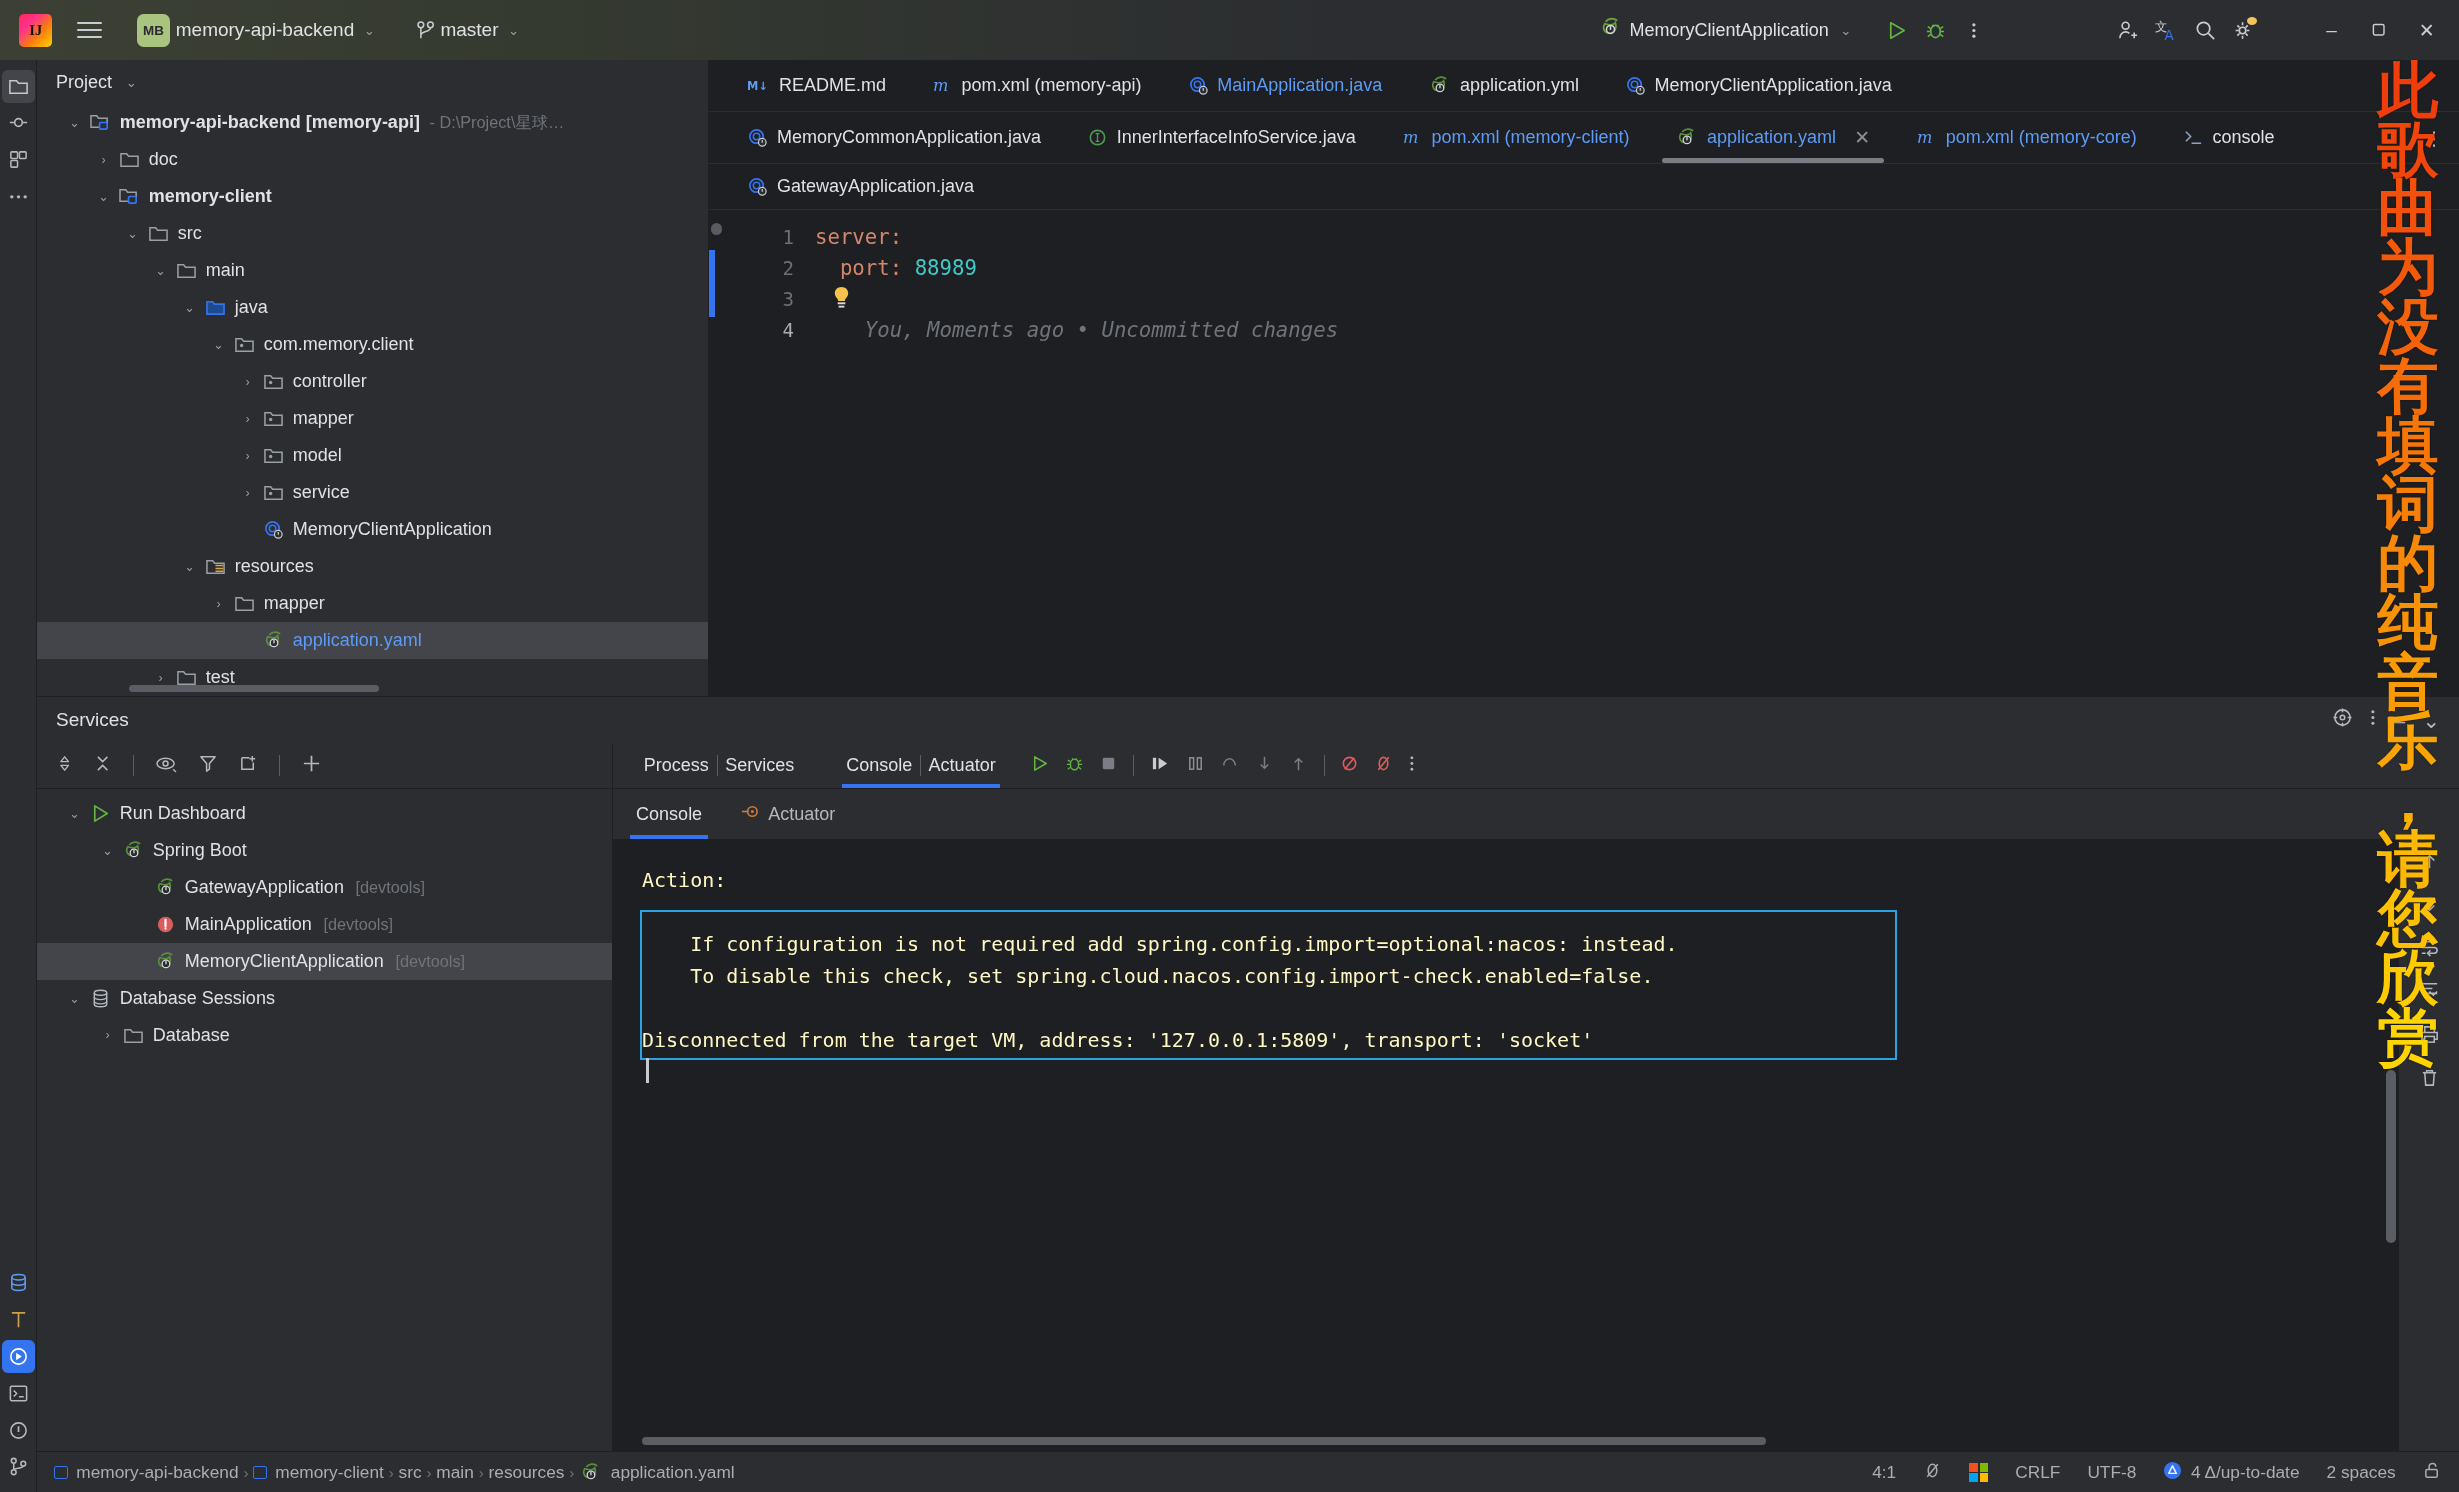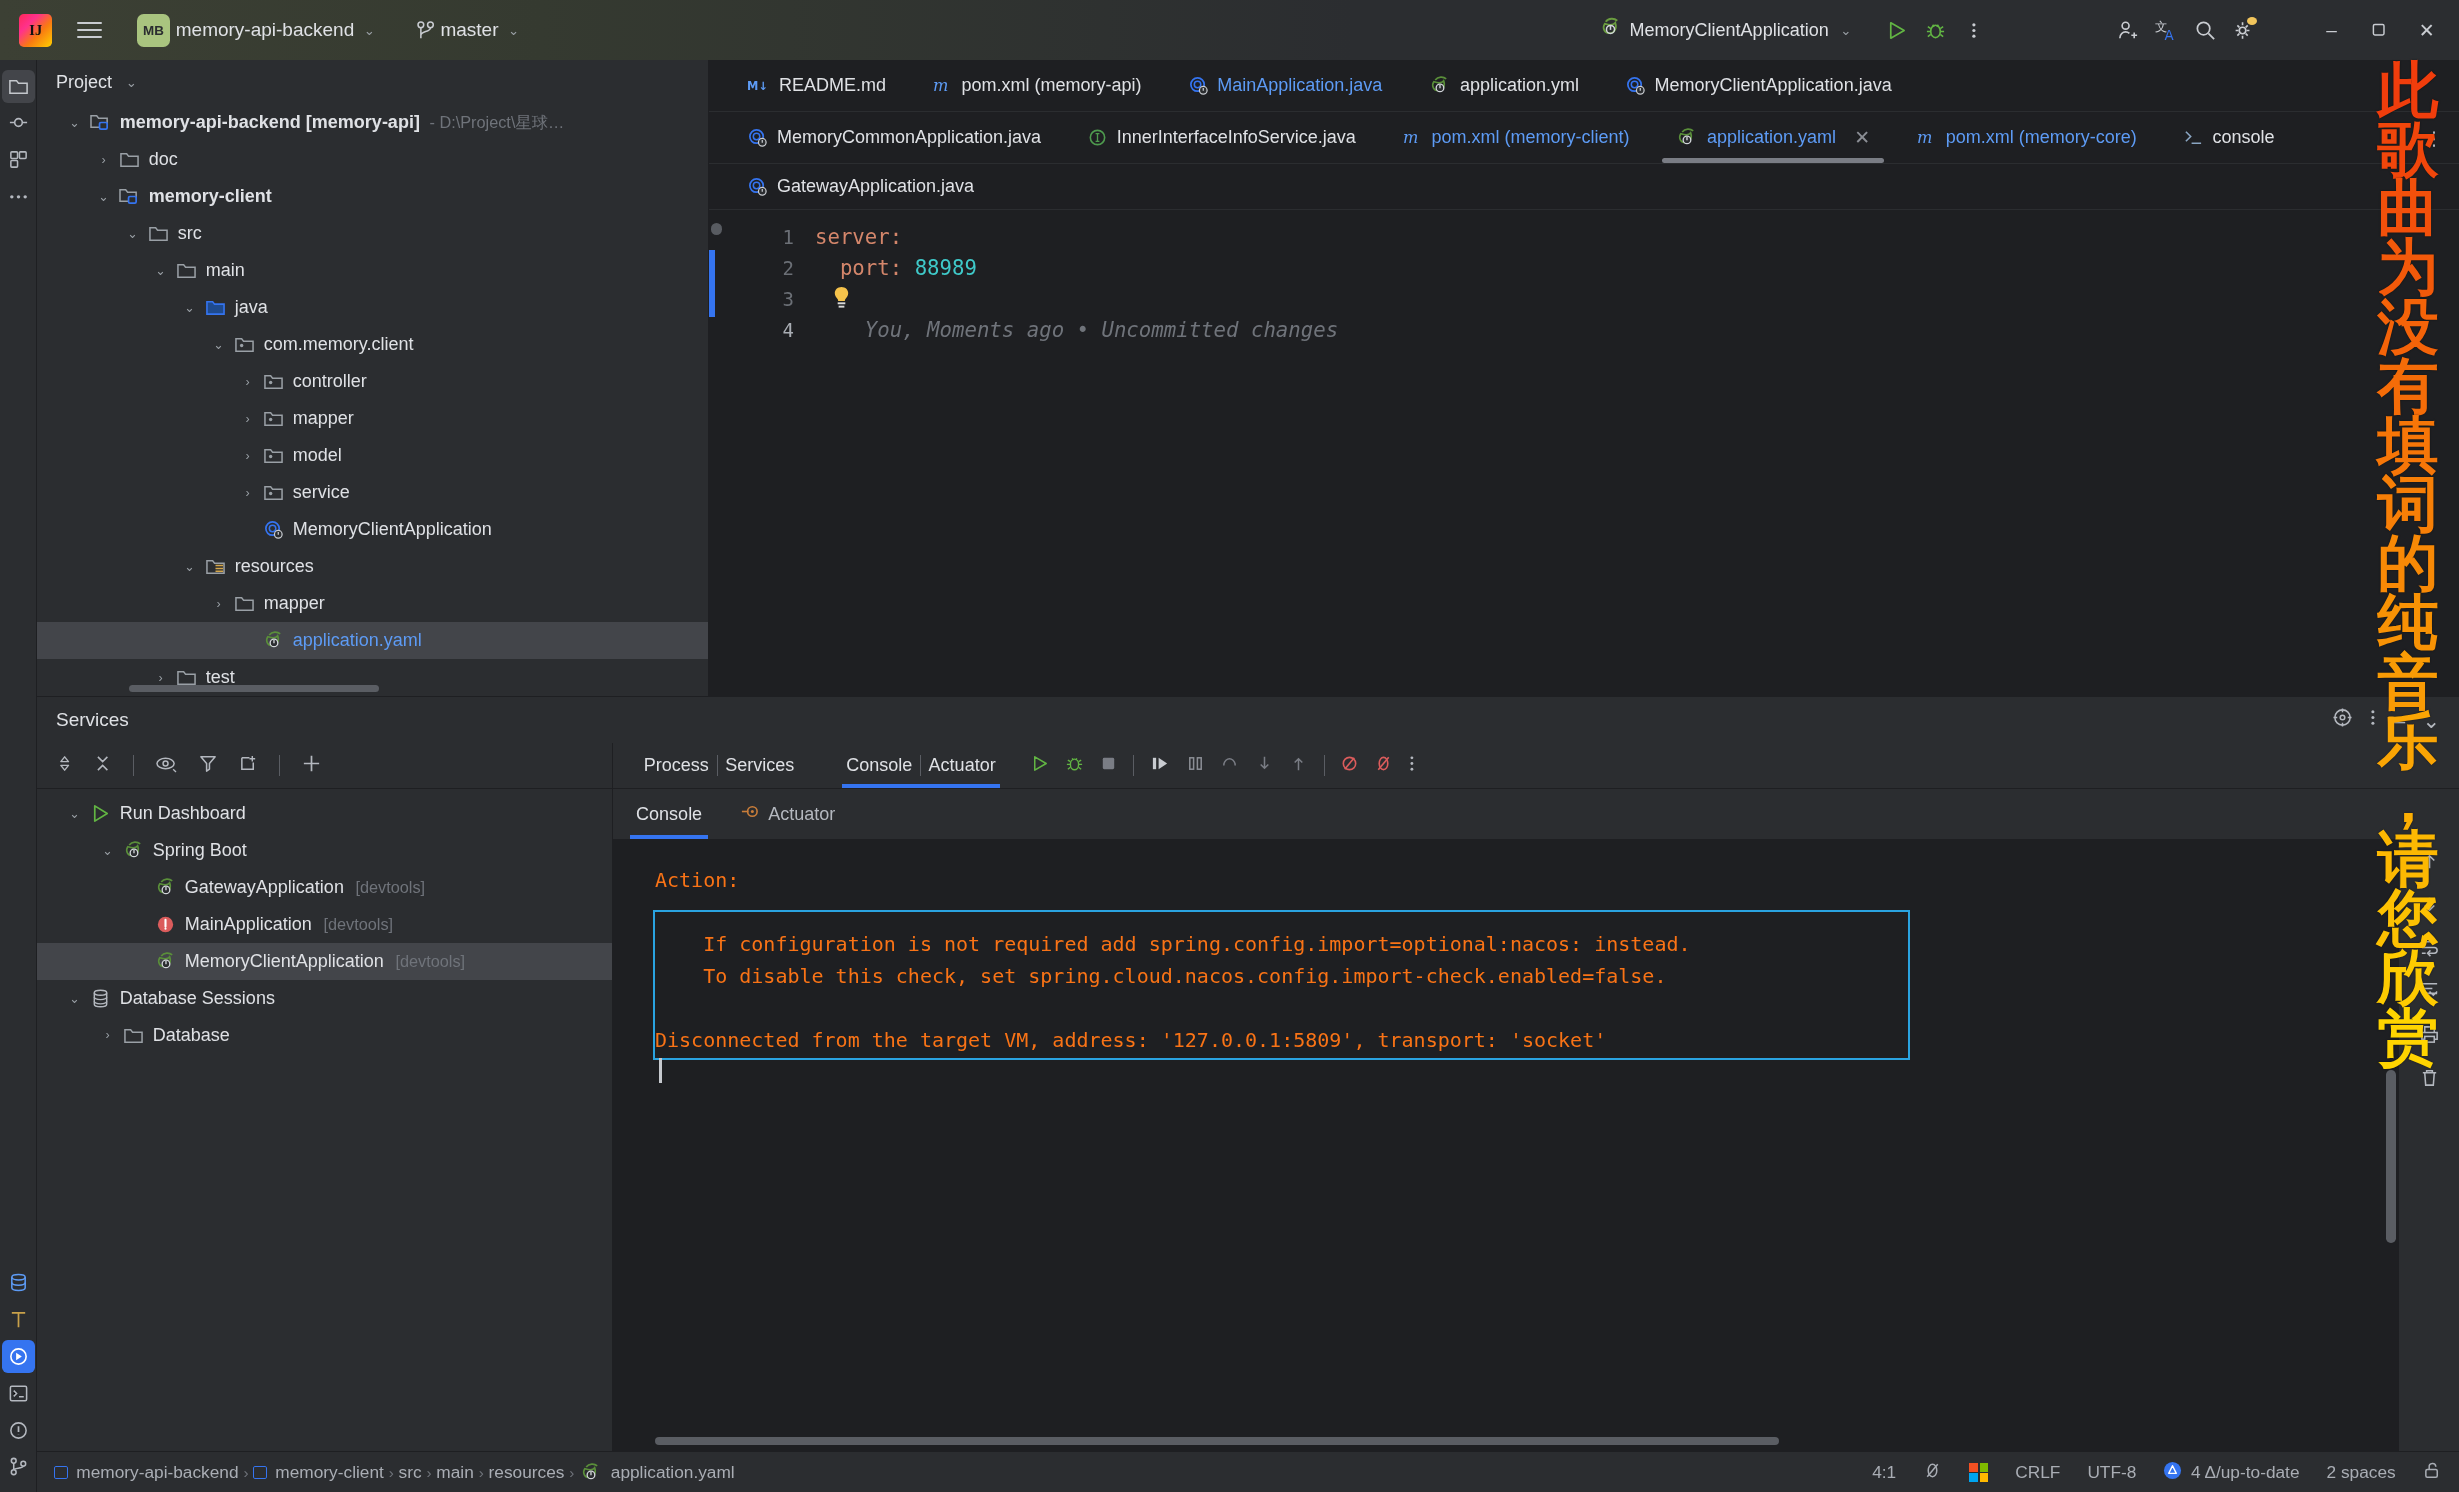--- a/index.html
+++ b/index.html
@@ -108,21 +108,21 @@
   .run-toolbar { height:46px; flex:0 0 46px; display:flex; align-items:center; gap:0; padding-left:17.3px; background:#2b2d30; border-bottom:1px solid #1e1f22;}
   .rt-tab { font-size:18px; color:#dfe1e5; padding:0 7.7px; height:100%; display:flex; align-items:center; position:relative; cursor:pointer;}
   .rt-group { display:flex; align-items:center; height:100%; position:relative; padding:0 5.8px;}
   .rt-group.active:after { content:""; position:absolute; left:9.6px; right:9.6px; bottom:0; height:3.8px; background:#3574f0;}
   .rt-div { width:1px; height:21px; background:#5a5d63; }
   .rt-icons { display:flex; align-items:center; gap:15.4px; margin-left:21px; }
   .sub-tabs { height:50px; flex:0 0 50px; display:flex; align-items:center; gap:25px; padding-left:17.3px; background:#2b2d30;}
   .sub-tab { font-size:18px; color:#b4b8bf; height:100%; display:flex; align-items:center; gap:8.6px; position:relative; cursor:pointer; padding:0 5.8px;}
   .sub-tab.active { color:#dfe1e5; }
   .sub-tab.active:after { content:""; position:absolute; left:0; right:0; bottom:0; height:3.8px; background:#3574f0;}
-  .console { flex:1 1 auto; position:relative; background:#1e1f22; overflow:hidden; font-family:"DejaVu Sans Mono", monospace; font-size:20px; padding:25px 0 0 29px; color:#f97316;margin-left:13px;}
+  .console { flex:1 1 auto; position:relative; background:#1e1f22; overflow:hidden; font-family:"DejaVu Sans Mono", monospace; font-size:20px; padding:25px 0 0 29px; color:#fef9c3;}
   .cl { height:32px; line-height:32px; white-space:pre; }
   .hlbox { position:absolute; left:27px; top:71px; width:1257px; height:150px; border:2.9px solid #2aa3e0; }
   .caret { position:absolute; left:33px; top:219px; width:2.9px; height:25px; background:#c6c9ce;}
   .console-rail { position:absolute; right:0; top:0; bottom:0; width:60px; background:#2b2d30; display:flex; flex-direction:column; align-items:center; padding-top:11.5px; gap:17.3px; color:#b4b8bf;}
   .vscroll { position:absolute; right:63px; top:231px; width:9.6px; height:173px; background:#5a5d63; border-radius:4.8px; }
   .hscroll2 { position:absolute; left:29px; bottom:5.8px; width:1124px; height:8.6px; background:#5a5d63; border-radius:4.8px; }
 
   
   .status { height:42px; flex:0 0 42px; background:#2b2d30; display:flex; align-items:center; padding:0 17.3px; font-size:17.3px; color:#a9adb4; gap:9.6px; border-top:1px solid #1e1f22;}
   .crumb { display:flex; align-items:center; gap:8.6px; cursor:pointer;}

